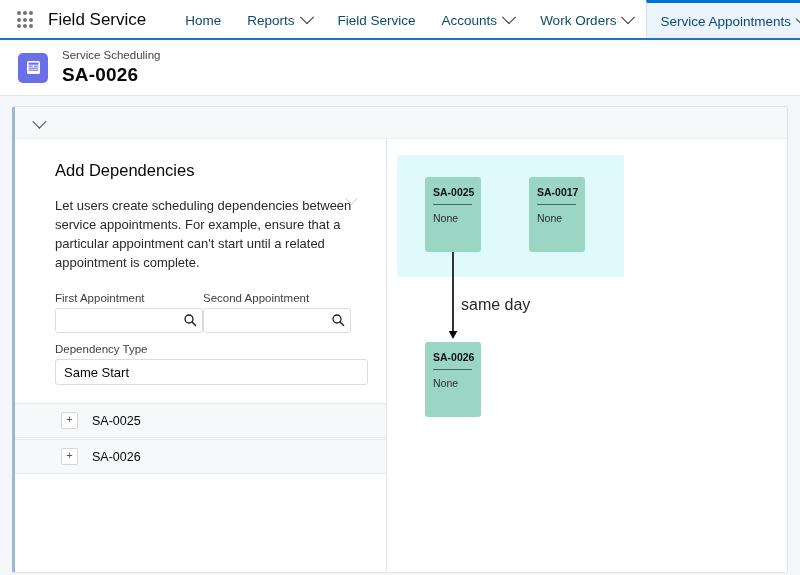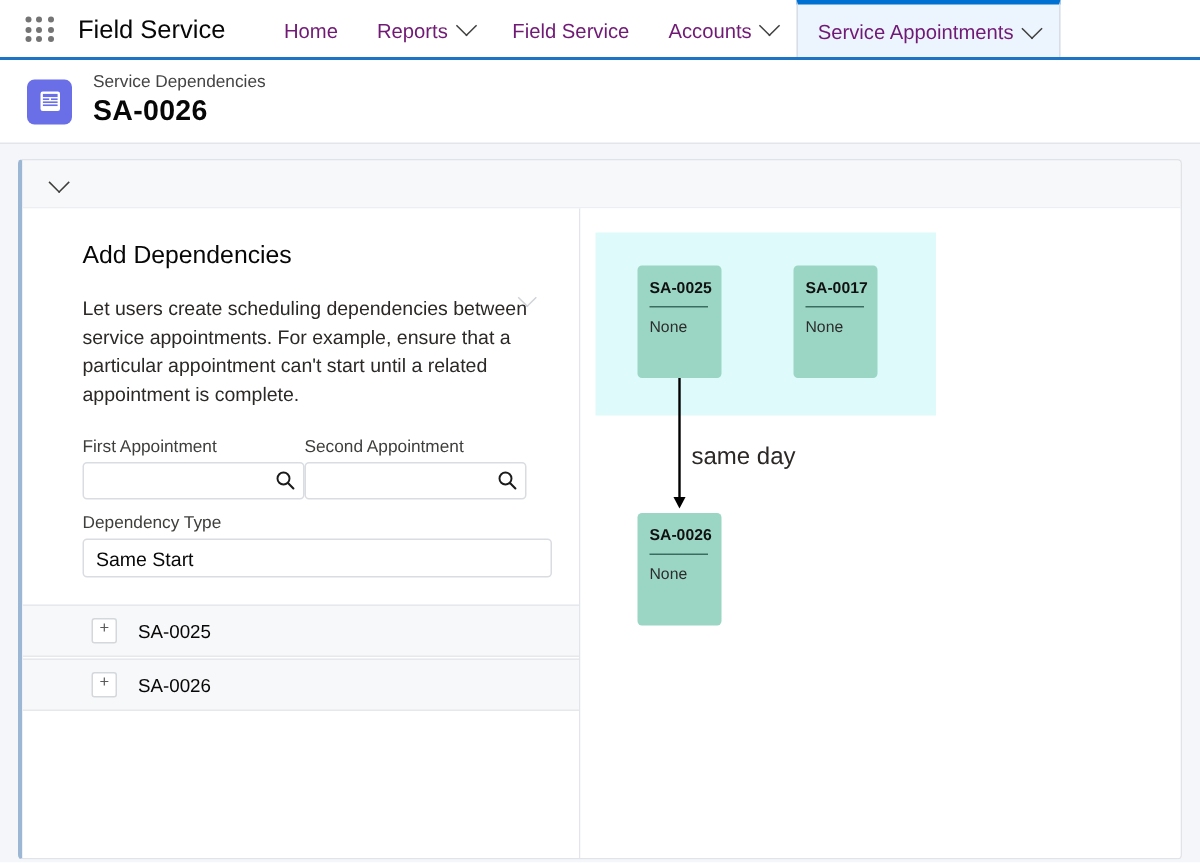--- a/index.html
+++ b/index.html
@@ -64,21 +64,21 @@
     height: 40px;
     margin-left: 26px;
   }
   .nav-item {
     display: flex;
     align-items: center;
     gap: 7px;
     padding: 0 13px;
     height: 40px;
     font-size: 13.5px;
-    color: #701a75;
+    color: #0c4a6e;
     white-space: nowrap;
     cursor: pointer;
     box-sizing: border-box;
     position: relative;
   }
   .nav-item.active {
     background: #ecf5fd;
     border-top: 3px solid #0070d2;
     border-left: 1px solid #d8dde6;
     border-right: 1px solid #d8dde6;
@@ -403,20 +403,24 @@
       </div>
       <div class="nav-item">
         <span>Reports</span>
         <span class="chev"></span>
       </div>
       <div class="nav-item">
         <span>Field Service</span>
       </div>
       <div class="nav-item">
         <span>Accounts</span>
+        <span class="chev"></span>
+      </div>
+      <div class="nav-item">
+        <span>Work Orders</span>
         <span class="chev"></span>
       </div>
       <div class="nav-item active">
         <span>Service Appointments</span>
         <span class="chev"></span>
       </div>
     </div>
     <div class="nav-rule"></div>
   </div>
 
@@ -426,21 +430,21 @@
         <rect x="2" y="2" width="13" height="13" rx="1.5" fill="#ffffff"></rect>
         <rect x="3.6" y="3.6" width="9.8" height="2.1" fill="#6a6fe8"></rect>
         <rect x="3.6" y="6.6" width="4.2" height="1.1" fill="#6a6fe8"></rect>
         <rect x="9.0" y="6.6" width="4.4" height="1.1" fill="#6a6fe8"></rect>
         <rect x="3.6" y="8.6" width="9.8" height="1.1" fill="#6a6fe8"></rect>
         <rect x="3.6" y="10.6" width="9.8" height="1.1" fill="#6a6fe8"></rect>
         <rect x="5.2" y="12.4" width="6.6" height="2.6" fill="#ffffff"></rect>
       </svg>
     </div>
     <div class="record-meta">
-      <div class="record-type">Service Dependencies</div>
+      <div class="record-type">Service Scheduling</div>
       <div class="record-title">SA-0026</div>
     </div>
   </div>
 
   <div class="page-body">
     <div class="card">
 
       <div class="section-header">
         <span class="section-chev"></span>
       </div>

